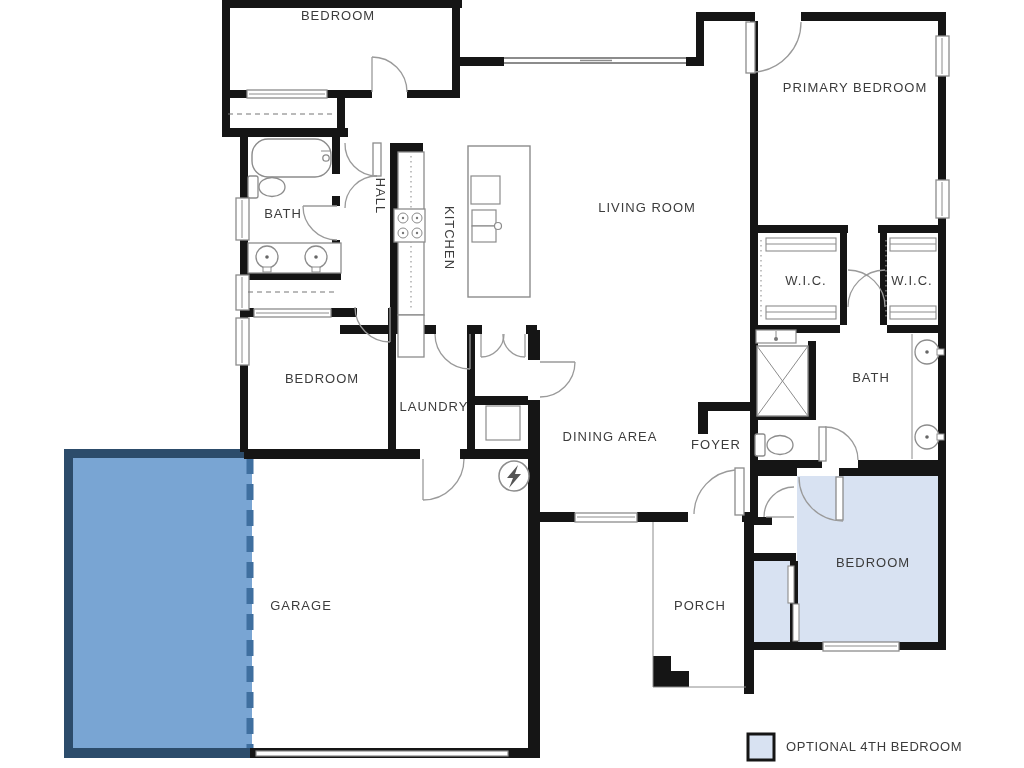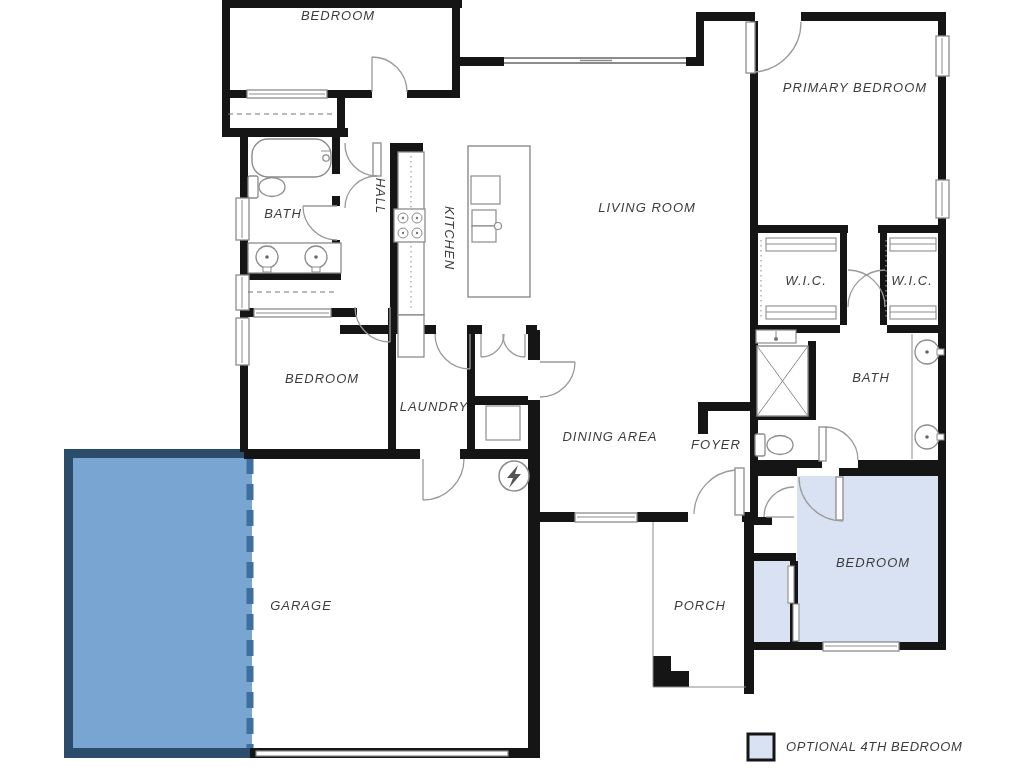--- a/index.html
+++ b/index.html
@@ -1,17 +1,17 @@
 <!DOCTYPE html>
 <html style="--wall: #151515; --fixture: #8c8c8c; --text: #3c3c3c; --garage-fill: #79a5d3; --garage-border: #2c4c6b; --garage-dash: #3f6f9f; --optional-fill: #d8e2f2;"><head>
 <meta charset="utf-8">
 <style>
   html,body{margin:0;padding:0;background:#fff;}
   .canvas{position:relative;width:1024px;height:768px;background:#fff;overflow:hidden;
-          font-family:"Liberation Sans", sans-serif;font-style:italic;}
+          font-family:"Liberation Sans", sans-serif;}
   svg{position:absolute;left:0;top:0;}
   .room-label{font-family:"Liberation Sans",sans-serif;font-size:13px;letter-spacing:1px;
               fill:var(--text,#3c3c3c);font-weight:400;}
   .legend-label{font-family:"Liberation Sans",sans-serif;font-size:13px;letter-spacing:0.6px;
               fill:var(--text,#3c3c3c);}
   .wall{fill:var(--wall,#151515);}
   .fx{stroke:var(--fixture,#8c8c8c);fill:#fff;}
   .fxline{stroke:var(--fixture,#8c8c8c);fill:none;}
   .arc{stroke:#9a9a9a;fill:none;stroke-width:1.3;}
   .leaf{stroke:#8c8c8c;fill:#fff;stroke-width:1.3;}

